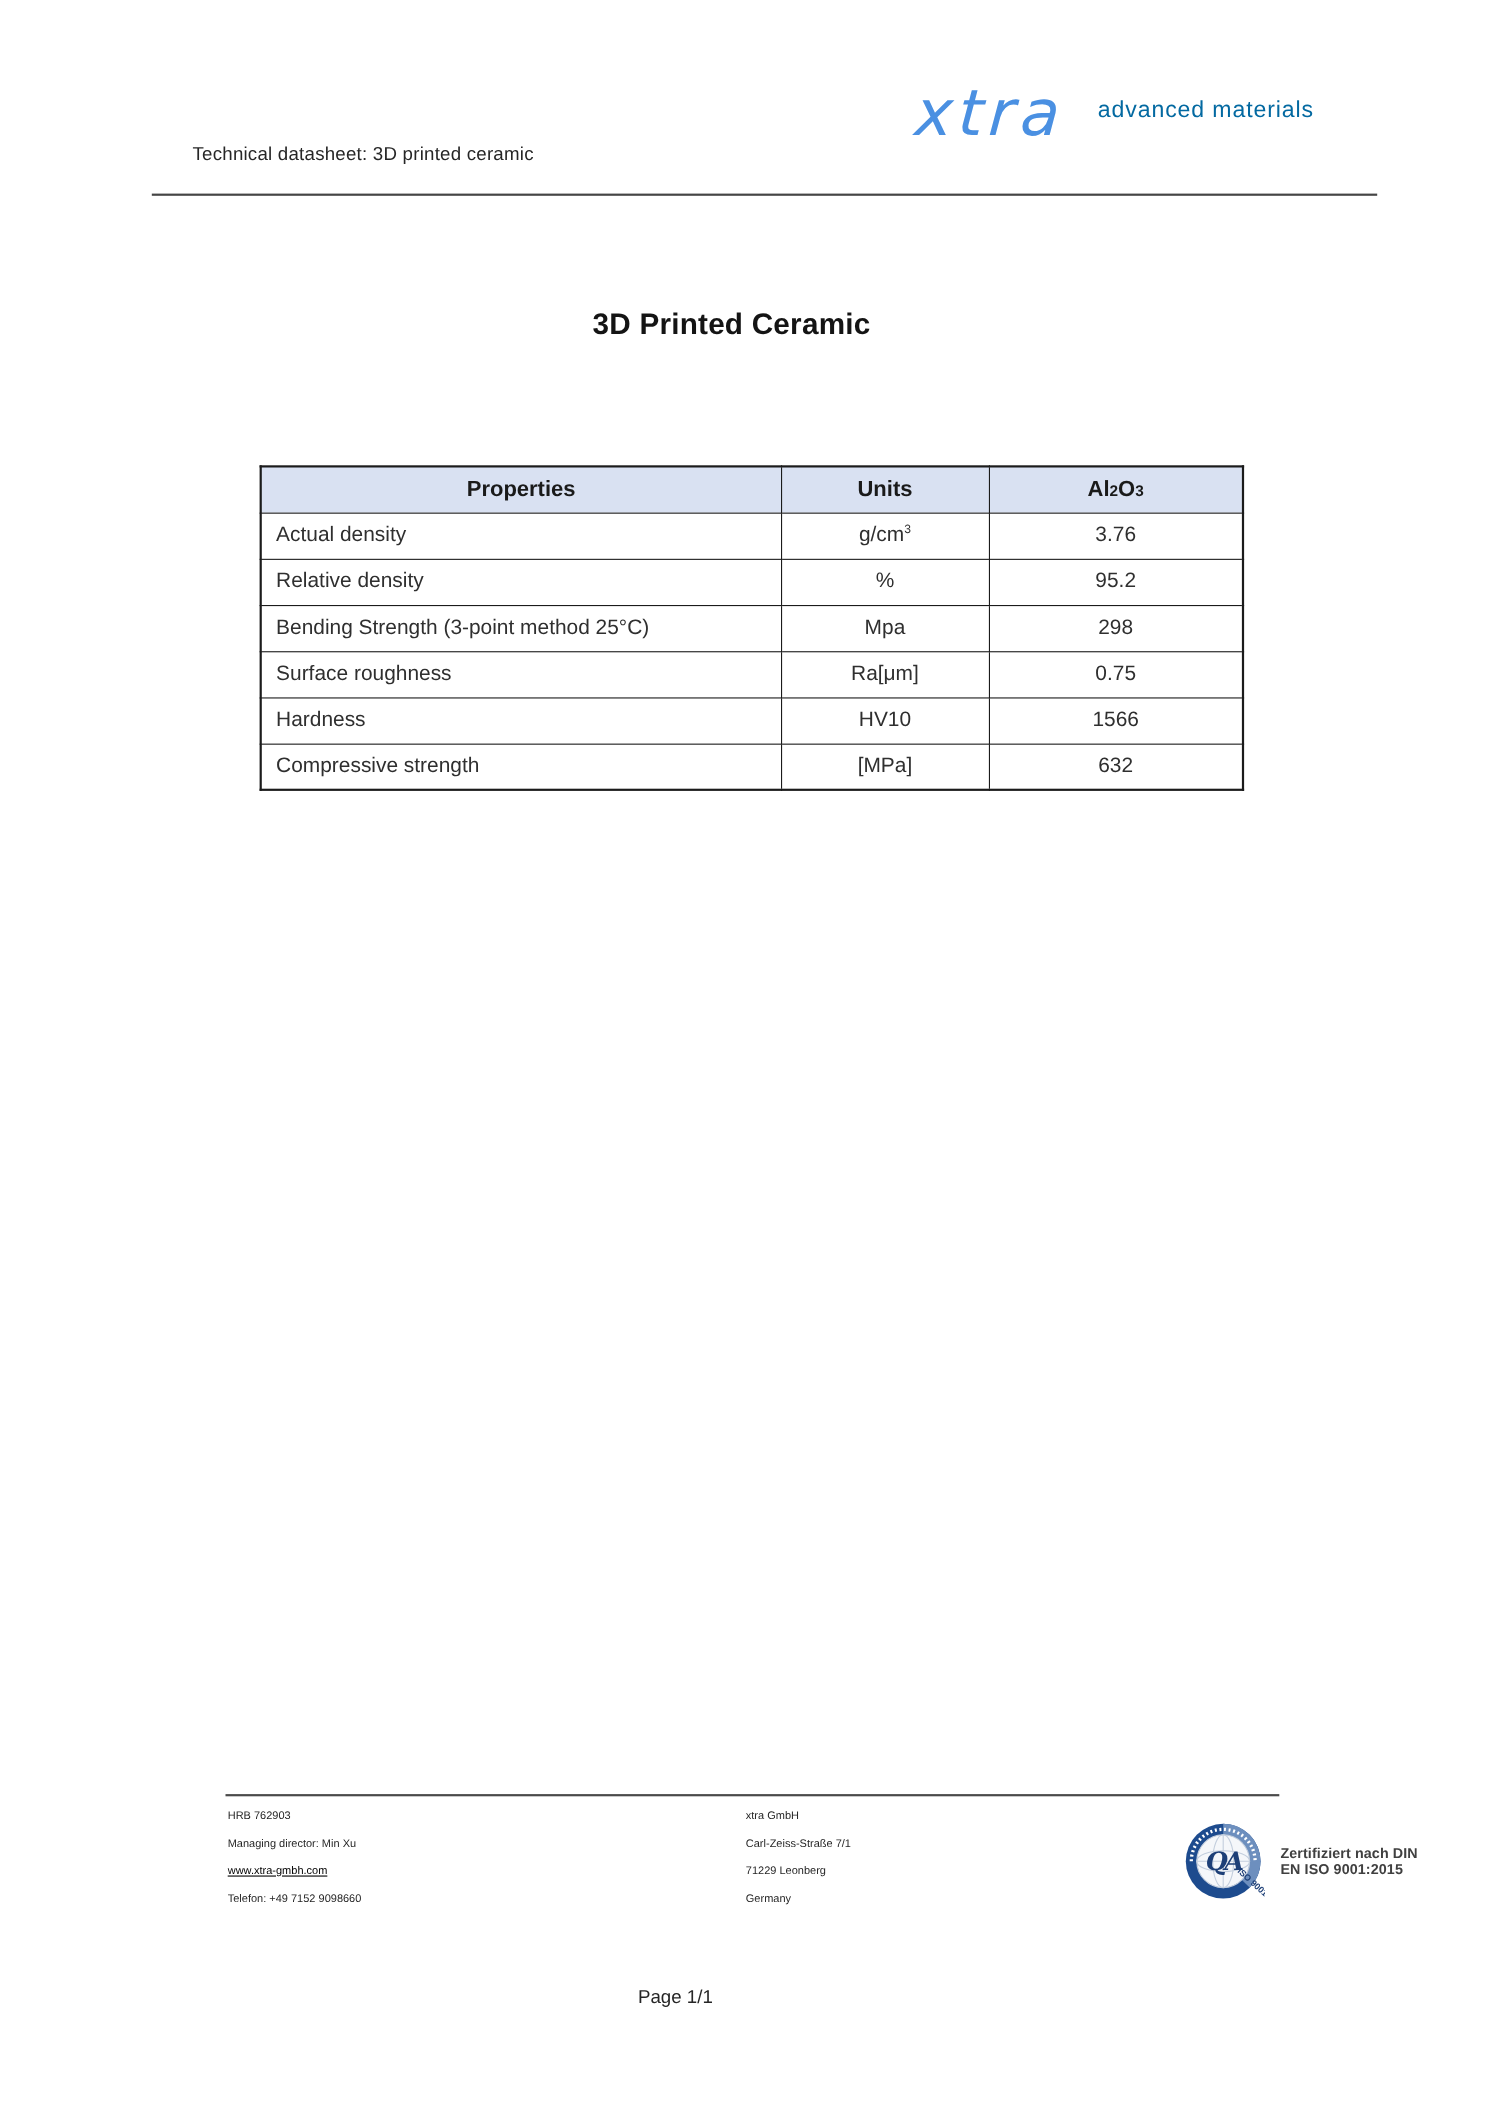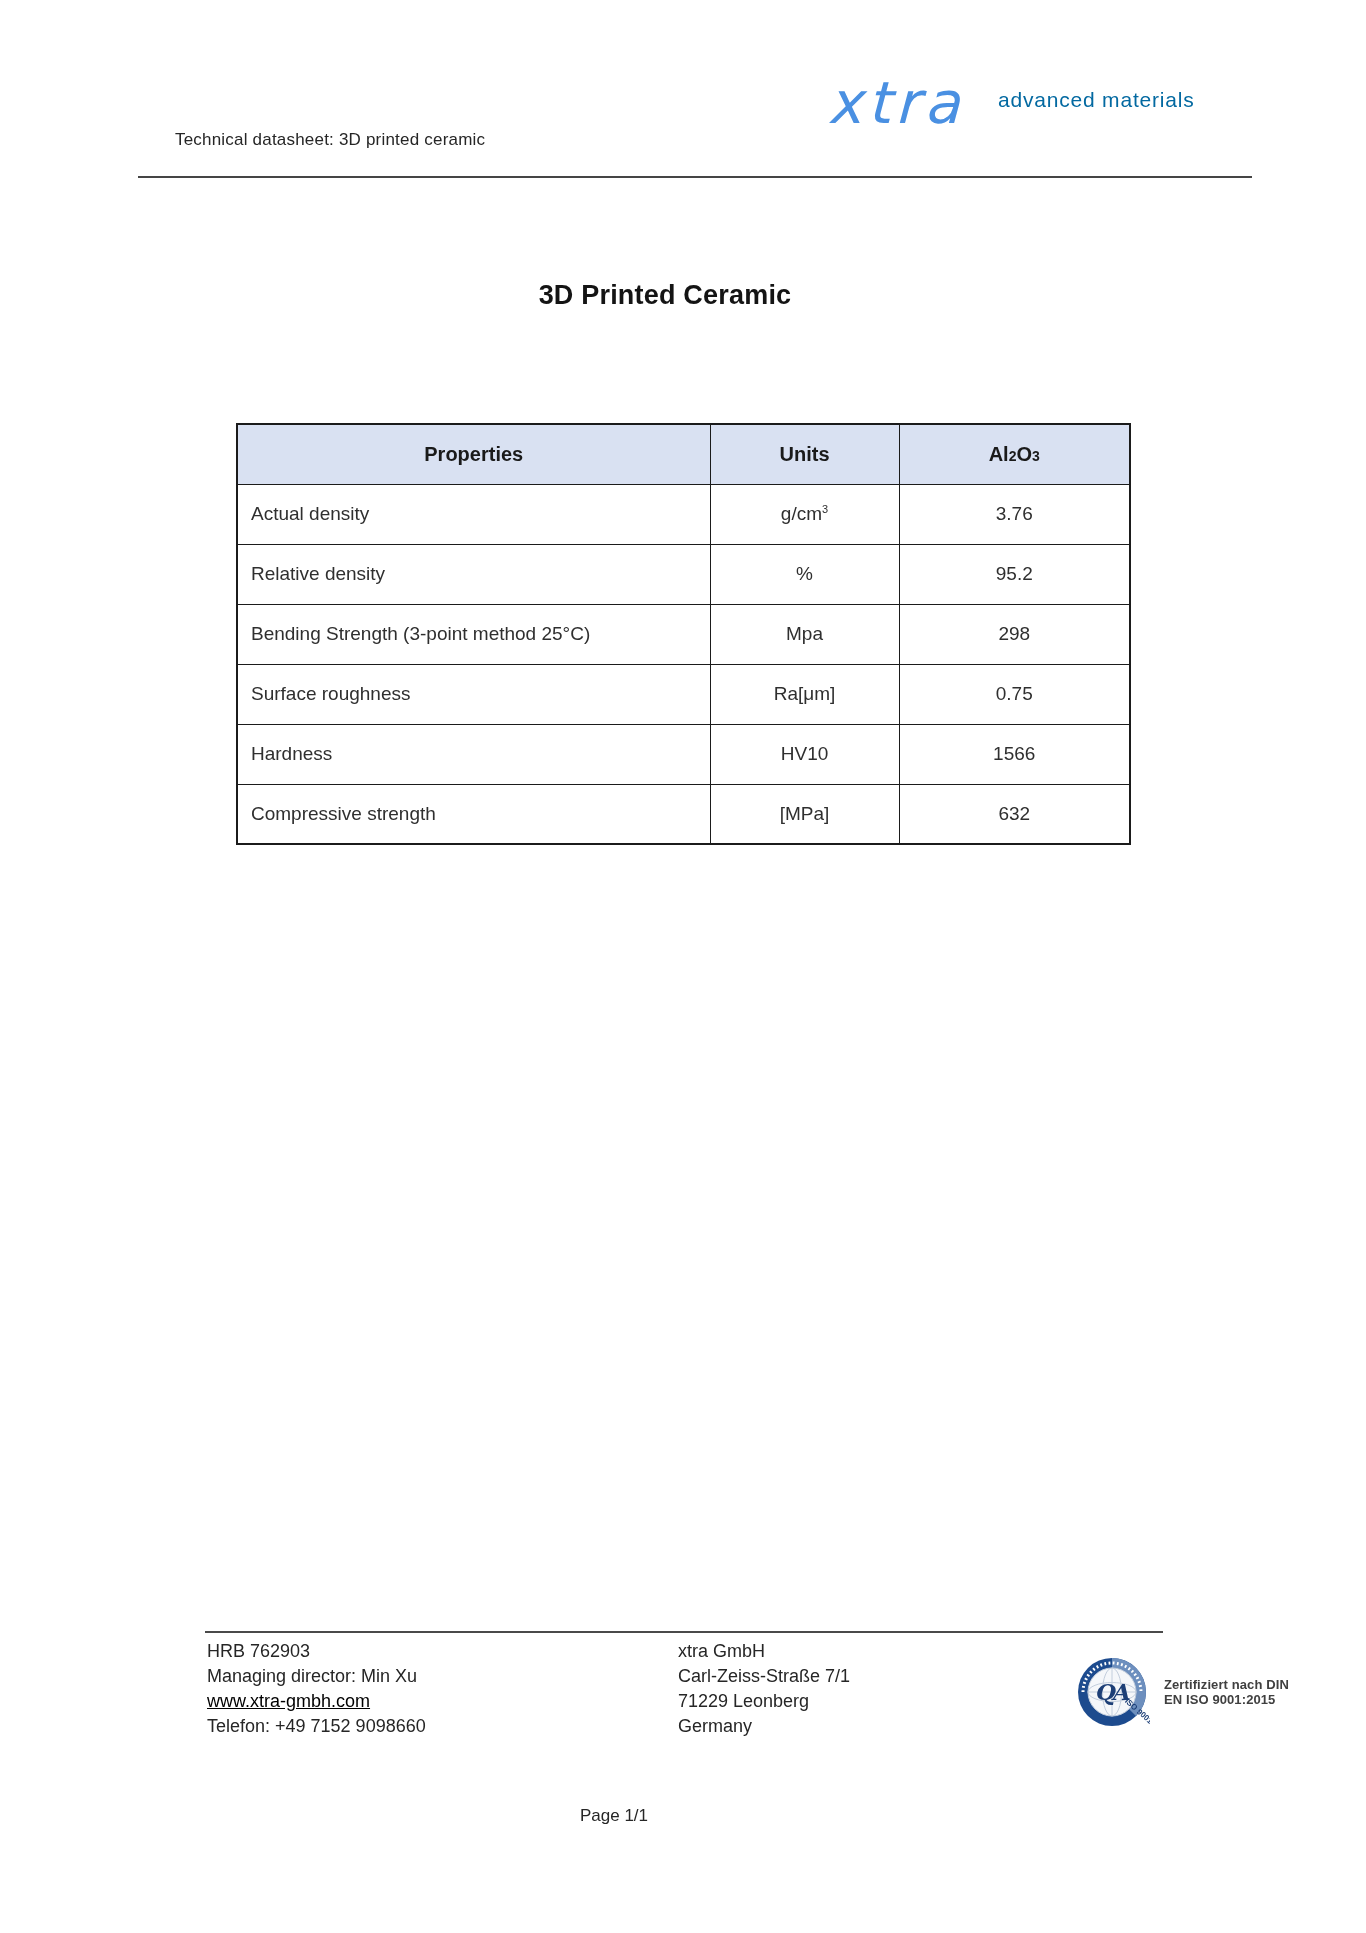--- a/index.html
+++ b/index.html
@@ -37,38 +37,38 @@
   }
 
   
   .spec-table-wrap { position:absolute; left:236px; top:423px; }
   table.spec { border-collapse:collapse; table-layout:fixed; width:893px;
     border:2px solid #1b1b1b; }
   table.spec col.c1 { width:473px; }
   table.spec col.c2 { width:189px; }
   table.spec col.c3 { width:231px; }
   table.spec th, table.spec td {
-    border:1.5px solid #1b1b1b; height:60px; vertical-align:middle;margin-left:44px;
+    border:1.5px solid #1b1b1b; height:42px; vertical-align:middle;margin-left:44px;
   }
   table.spec thead th {
     background:#d9e1f2; font-size:20px; font-weight:bold; color:#1a1a1a;
     text-align:center;
   }
   table.spec td { font-size:19px; color:#2f2f2f; }
   td.cell-property { text-align:left; padding-left:13px; }
   td.cell-unit, td.cell-value { text-align:center; }
   td.cell-unit sup { font-size:11px; line-height:0; }
   .chem-sub { font-size:14px; }
 
   
   .footer-rule {
     position:absolute; left:205px; top:1631px; width:958px; height:2px;
     background:#4a4a4a;
   }
-  .footer-block { position:absolute; top:1639px; font-size:18px;
+  .footer-block { position:absolute; top:1639px; font-size:10px;
     line-height:25px; color:#262626; }
   .footer-left { left:207px; }
   .footer-company { left:678px; }
   .footer-link { color:#000000; text-decoration:underline; cursor:pointer; }
 
   .badge { position:absolute; left:1074px; top:1654px; display:flex;
     align-items:center; }
   .badge svg { display:block; }
   .badge-text {
     margin-left:14px; font-size:13px; font-weight:bold; color:#404040;

